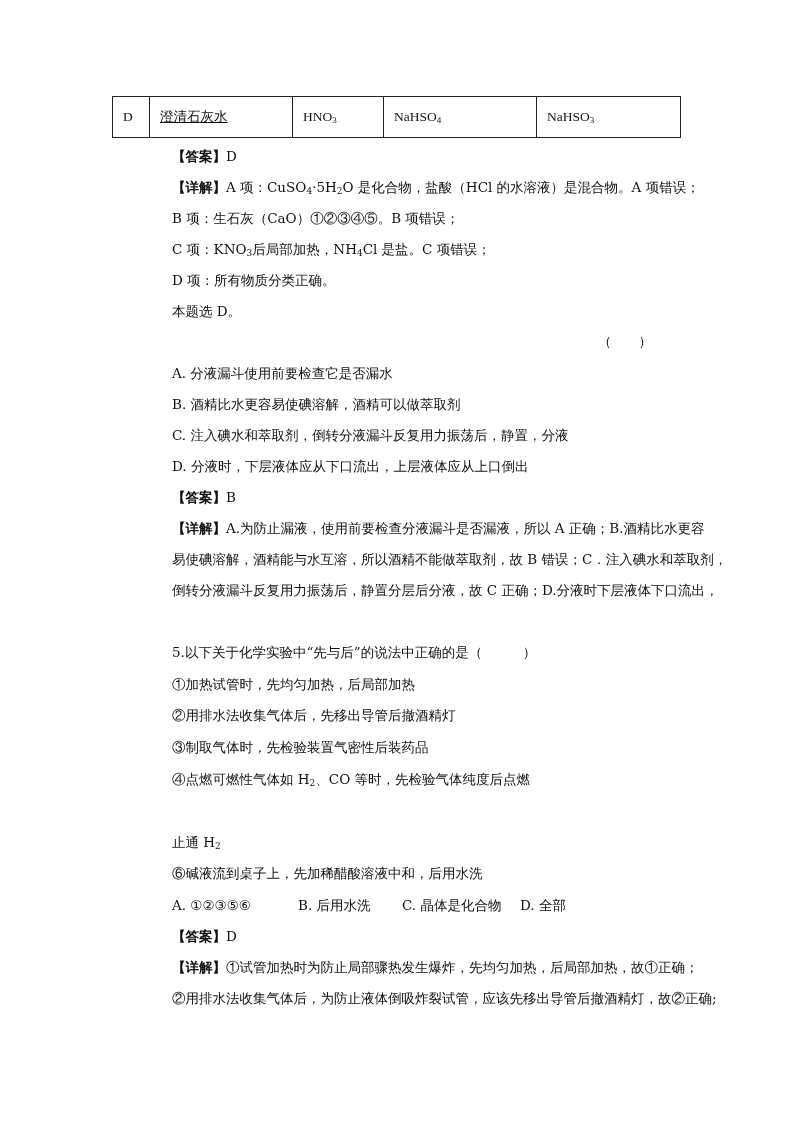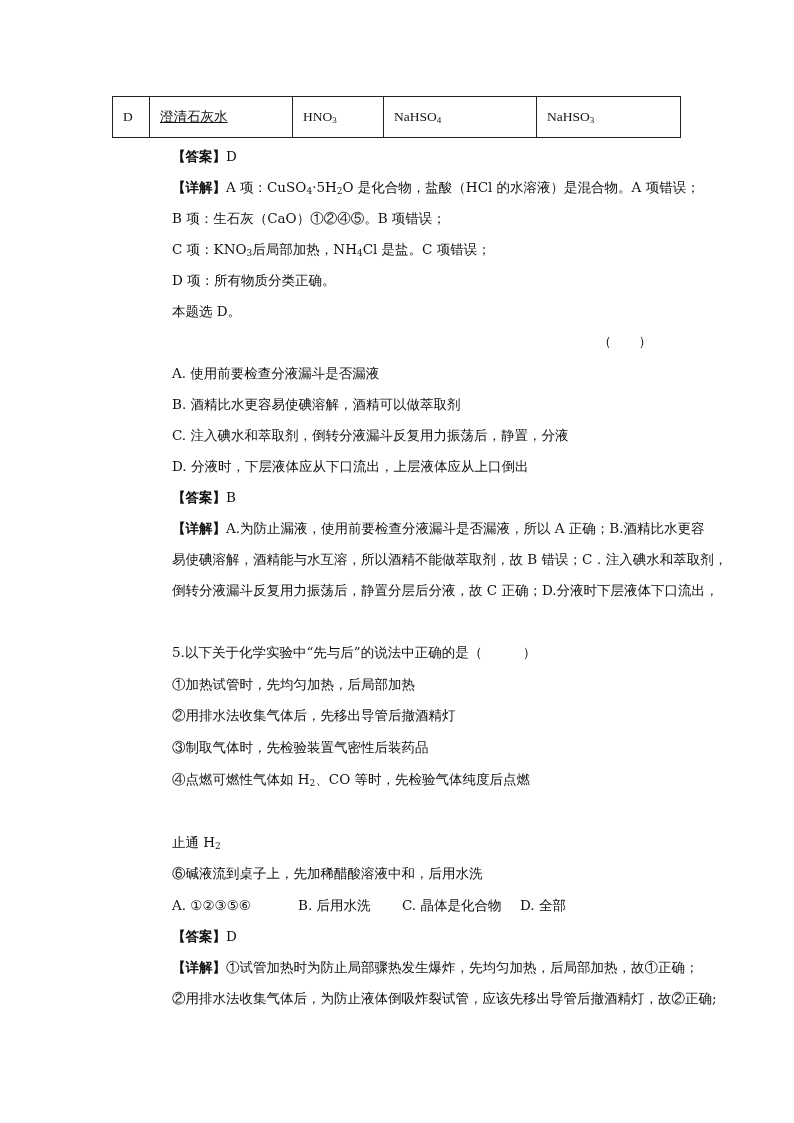--- a/index.html
+++ b/index.html
@@ -32,29 +32,29 @@
     </tr>
   </tbody>
     </table>
 
   <div class="line" style="top:147px">
     <span class="bracket">【答案】</span><span>D</span>
   </div>
   <div class="line" style="top:178px">
     <span class="bracket">【详解】</span><span>A 项：CuSO</span><sub>4</sub><span>·5H</span><sub>2</sub><span>O 是化合物，盐酸（HCl 的水溶液）是混合物。A 项错误；</span>
   </div>
-  <div class="line" style="top:209px">B 项：生石灰（CaO）①②④⑤。B 项错误；</div>
+  <div class="line" style="top:209px">B 项：生石灰（CaO）①②③④⑤。B 项错误；</div>
   <div class="line" style="top:240px">
     <span>C 项：KNO</span><sub>3</sub><span>后局部加热，NH</span><sub>4</sub><span>Cl 是盐。C 项错误；</span>
   </div>
   <div class="line" style="top:271px">D 项：所有物质分类正确。</div>
   <div class="line" style="top:302px">本题选 D。</div>
 
   <div class="paren" style="top:333px">（　　）</div>
-  <div class="line" style="top:364px">A. 使用前要检查分液漏斗是否漏液</div>
+  <div class="line" style="top:364px">A. 分液漏斗使用前要检查它是否漏水</div>
   <div class="line" style="top:395px">B. 酒精比水更容易使碘溶解，酒精可以做萃取剂</div>
   <div class="line" style="top:426px">C. 注入碘水和萃取剂，倒转分液漏斗反复用力振荡后，静置，分液</div>
   <div class="line" style="top:457px">D. 分液时，下层液体应从下口流出，上层液体应从上口倒出</div>
   <div class="line" style="top:488px">
     <span class="bracket">【答案】</span><span>B</span>
   </div>
   <div class="line" style="top:519px">
     <span class="bracket">【详解】</span><span>A.为防止漏液，使用前要检查分液漏斗是否漏液，所以 A 正确；B.酒精比水更容</span>
   </div>
   <div class="line" style="top:550px">易使碘溶解，酒精能与水互溶，所以酒精不能做萃取剂，故 B 错误；C．注入碘水和萃取剂，</div>

